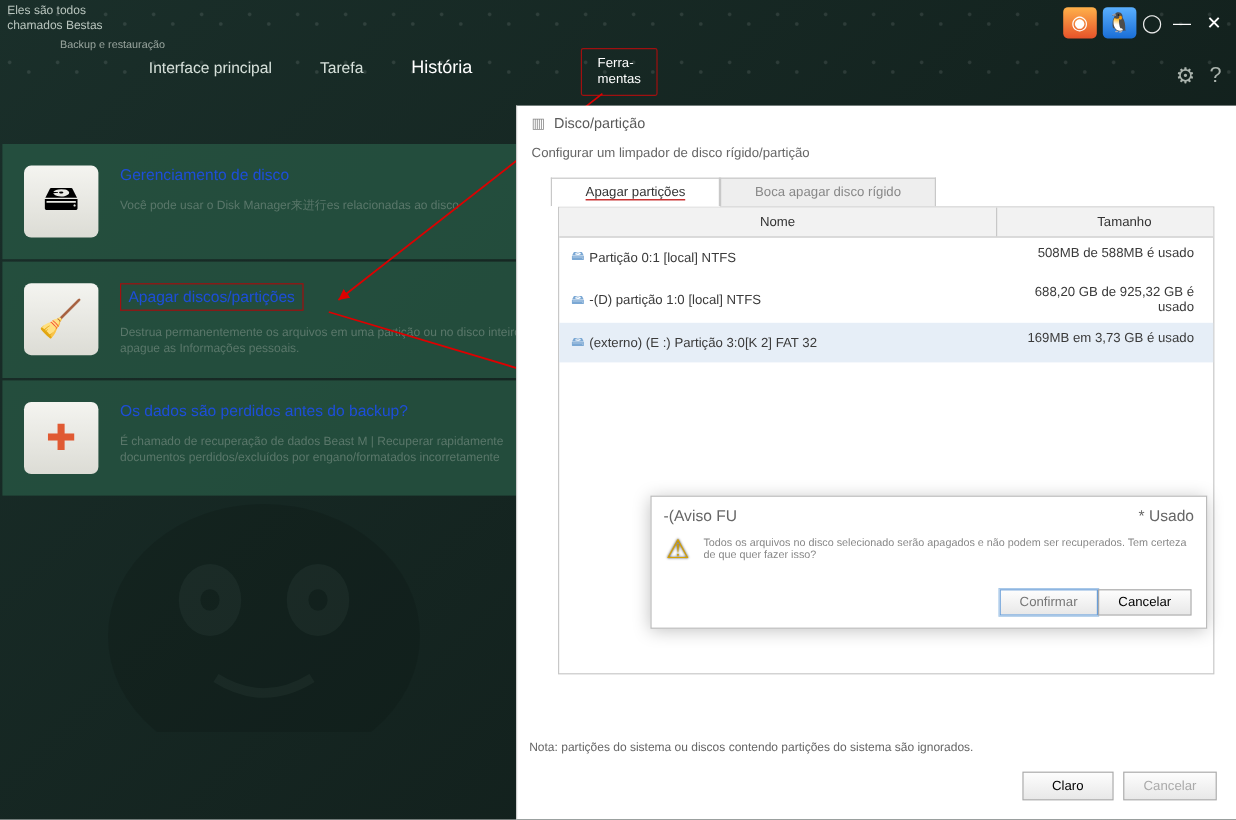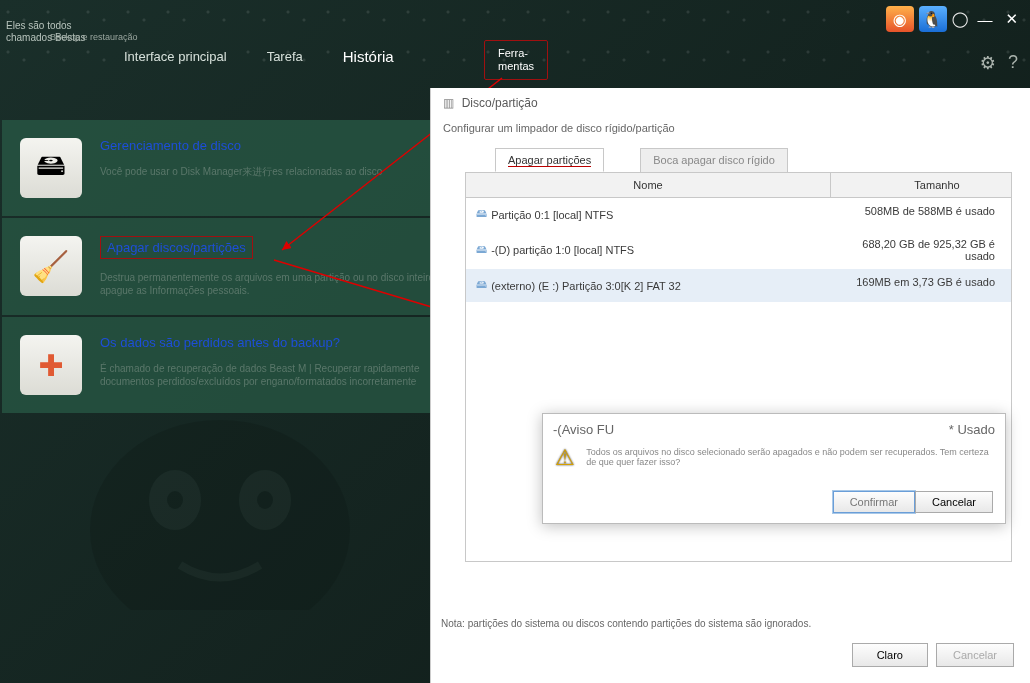--- a/index.html
+++ b/index.html
@@ -1,21 +1,21 @@
 <!DOCTYPE html>
 <html><head>
   <meta charset="utf-8">
   <style>
     * { box-sizing: border-box; margin: 0; padding: 0; font-family: Arial, sans-serif; }
     body { width: 1030px; height: 683px; background: linear-gradient(135deg, #1a2f2a 0%, #0f1a17 100%); position: relative; overflow: hidden; }
     
     
     .bg-pattern { position: absolute; top: 0; left: 0; width: 100%; height: 90px; background: radial-gradient(circle at 20% 30%, rgba(255,255,255,0.1) 1px, transparent 2px), radial-gradient(circle at 60% 50%, rgba(255,255,255,0.1) 1px, transparent 2px); background-size: 40px 40px; }
     
-    .topbar { position: absolute; top: 4px; left: 6px; color: #b8c4bd; font-size: 10px; line-height: 1.2; margin-top: 16px; }
+    .topbar { position: absolute; top: 4px; left: 6px; color: #b8c4bd; font-size: 10px; line-height: 1.2; }
     .topbar-sub { position: absolute; top: 32px; left: 4px; color: #9aa69f; font-size: 9px; padding-left: 46px; }
     
     .titleicons { position: absolute; top: 6px; right: 8px; display: flex; gap: 5px; align-items: center; }
     .titleicons .sq { width: 28px; height: 26px; border-radius: 4px; display: flex; align-items: center; justify-content: center; font-size: 16px; }
     .weibo { background: linear-gradient(#ffb14a, #e6532a); color: #fff; }
     .qq { background: linear-gradient(#5ab0ff, #1a6ed6); color: #fff; }
     .circle-icon { color: #eee; font-size: 15px; }
     .min-icon, .close-icon { color: #fff; font-size: 15px; padding: 0 4px; cursor: pointer; }
     
     .nav { position: absolute; top: 35px; left: 0; width: 100%; height: 42px; display: flex; align-items: center; gap: 40px; padding-left: 124px; color: #d6e0da; font-size: 13px; }
@@ -36,21 +36,21 @@
     
     .arrow { position: absolute; pointer-events: none; }
     
     
     .right-panel { position: absolute; top: 88px; left: 430px; width: 600px; height: 595px; background: #fff; border-left: 1px solid #ccc; }
     .panel-title { padding: 8px 12px; color: #5a5a5a; font-size: 12px; }
     .panel-title .disk-icon { color: #888; margin-right: 4px; }
     .panel-sub { padding: 4px 12px 14px; color: #666; font-size: 11px; }
     
     .tabs-area { margin-left: 28px; display: flex; font-size: 11px; }
-    .tab { padding: 5px 12px; border: 1px solid #c8c8c8; border-bottom: none; background: #eee; color: #888; cursor: pointer; margin-left: 36px; }
+    .tab { padding: 5px 28px; border: 1px solid #c8c8c8; border-bottom: none; background: #eee; color: #888; cursor: pointer; }
     .tab.active { background: #fff; border-bottom: 1px solid #fff; position: relative; z-index: 2; }
     .tab.active span { border-bottom: 1px solid #b00; color: #333; }
     
     .grid-wrap { margin: 0 18px 0 34px; border: 1px solid #c8c8c8; height: 390px; position: relative; background: #fff; }
     .grid-head { display: flex; background: #f2f2f2; border-bottom: 1px solid #c8c8c8; font-size: 11px; color: #333; gap: 32px; }
     .col-name { flex: 0 0 365px; text-align: center; padding: 6px; border-right: 1px solid #c8c8c8; }
     .col-size { flex: 1; text-align: center; padding: 6px; }
     .grid-row { display: flex; font-size: 11px; padding: 7px 6px; color: #3a3a3a; }
     .grid-row.sel { background: #e6eef7; }
     .cell-name { flex: 0 0 365px; padding-left: 4px; display: flex; align-items: center; gap: 4px; }

